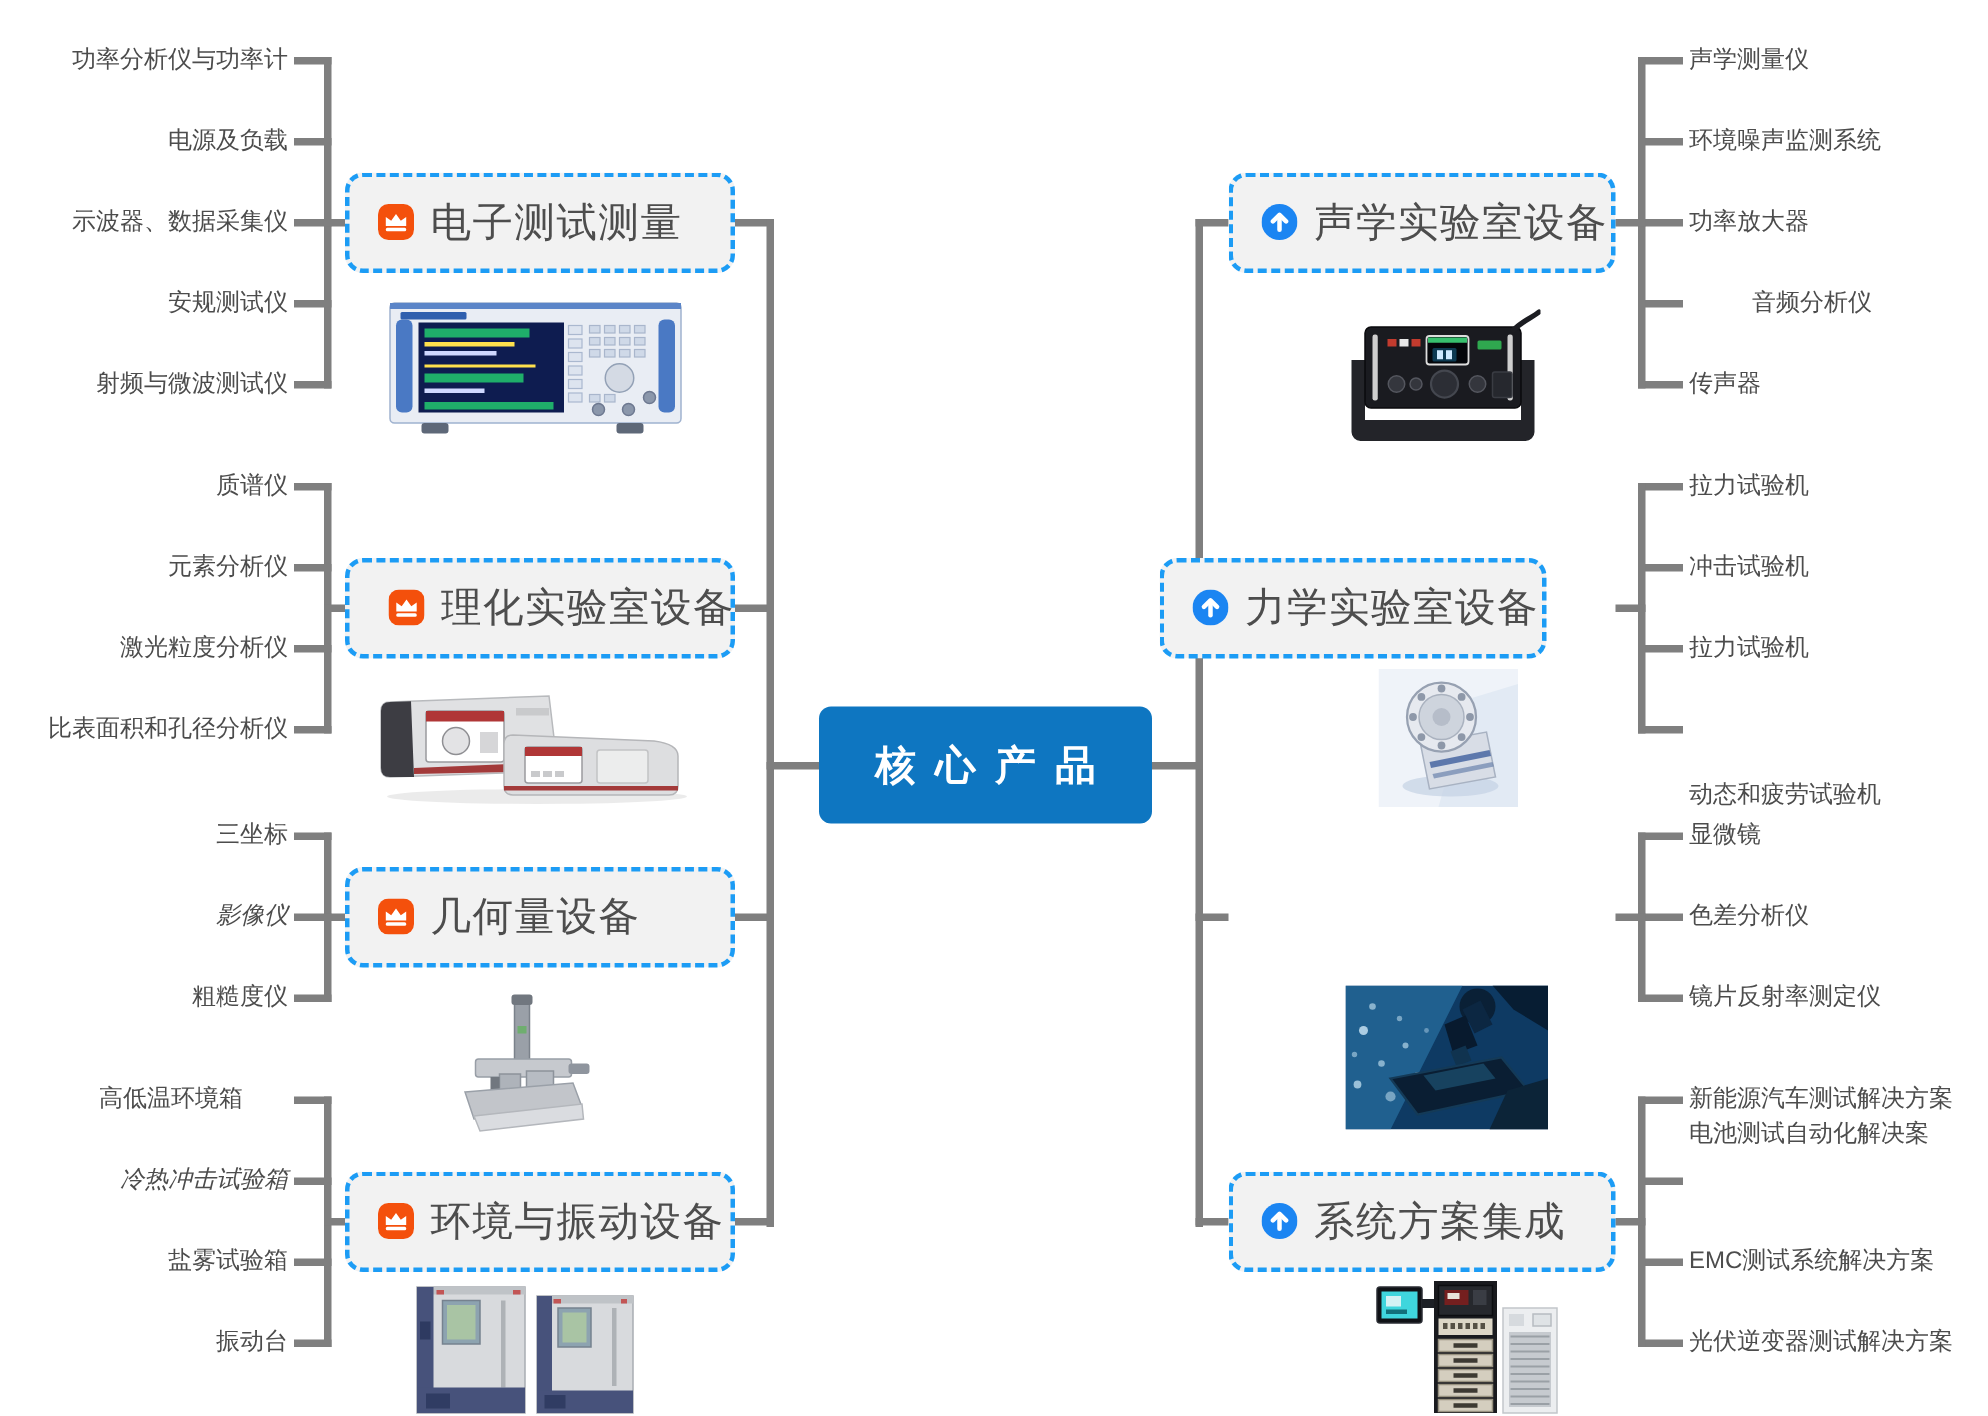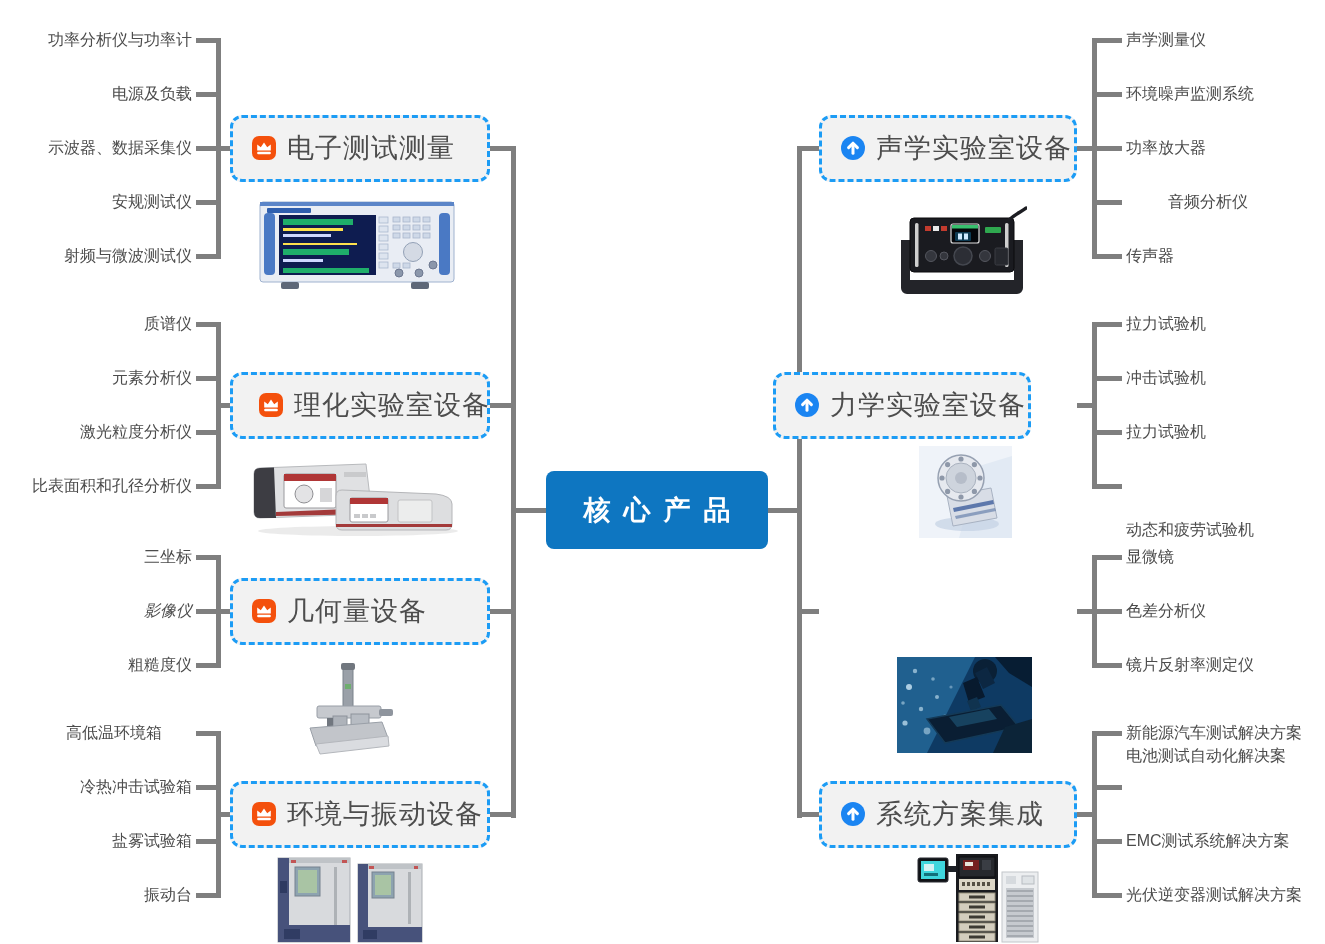--- a/index.html
+++ b/index.html
@@ -341,21 +341,21 @@
         <svg width="24" height="24" viewBox="0 0 24 24">
           <rect width="24" height="24" rx="7" fill="var(--crown-bg)"></rect>
           <path d="M5.2 14.6 5.2 8.6 8.8 11.2 12 6.6 15.2 11.2 18.8 8.6 18.8 14.6 Z" fill="#fff"></path>
           <rect x="5.2" y="15.8" width="13.6" height="2.4" rx="1" fill="#fff"></rect>
         </svg>
       </span>
       <span class="branch-title">环境与振动设备</span>
     </div>
     <div class="side-label left" style="right: 1163px; top: 733px;">高低温环境箱</div>
     <div class="cline" style="left: 196px; top: 730.5px; width: 25px; height: 5px;"></div>
-    <div class="side-label left" style="right: 1133px; top: 787px;">冷热冲击试验箱</div>
+    <div class="side-label left" style="right: 1133px; top: 787px; font-style: italic;">冷热冲击试验箱</div>
     <div class="cline" style="left: 196px; top: 784.5px; width: 25px; height: 5px;"></div>
     <div class="side-label left" style="right: 1133px; top: 841px;">盐雾试验箱</div>
     <div class="cline" style="left: 196px; top: 838.5px; width: 25px; height: 5px;"></div>
     <div class="side-label left" style="right: 1133px; top: 895px;">振动台</div>
     <div class="cline" style="left: 196px; top: 892.5px; width: 25px; height: 5px;"></div>
     <div class="cline" style="left: 216px; top: 730.5px; width: 5px; height: 167px;"></div>
     <div class="cline" style="left: 216px; top: 811.5px; width: 14px; height: 5px;"></div>
     <div class="cline" style="left: 490px; top: 811.5px; width: 26px; height: 5px;"></div>
     <div class="cline" style="left: 511px; top: 145.5px; width: 5px; height: 672px;"></div>
     <div class="cline" style="left: 511px; top: 507.5px; width: 35px; height: 5px;"></div>

